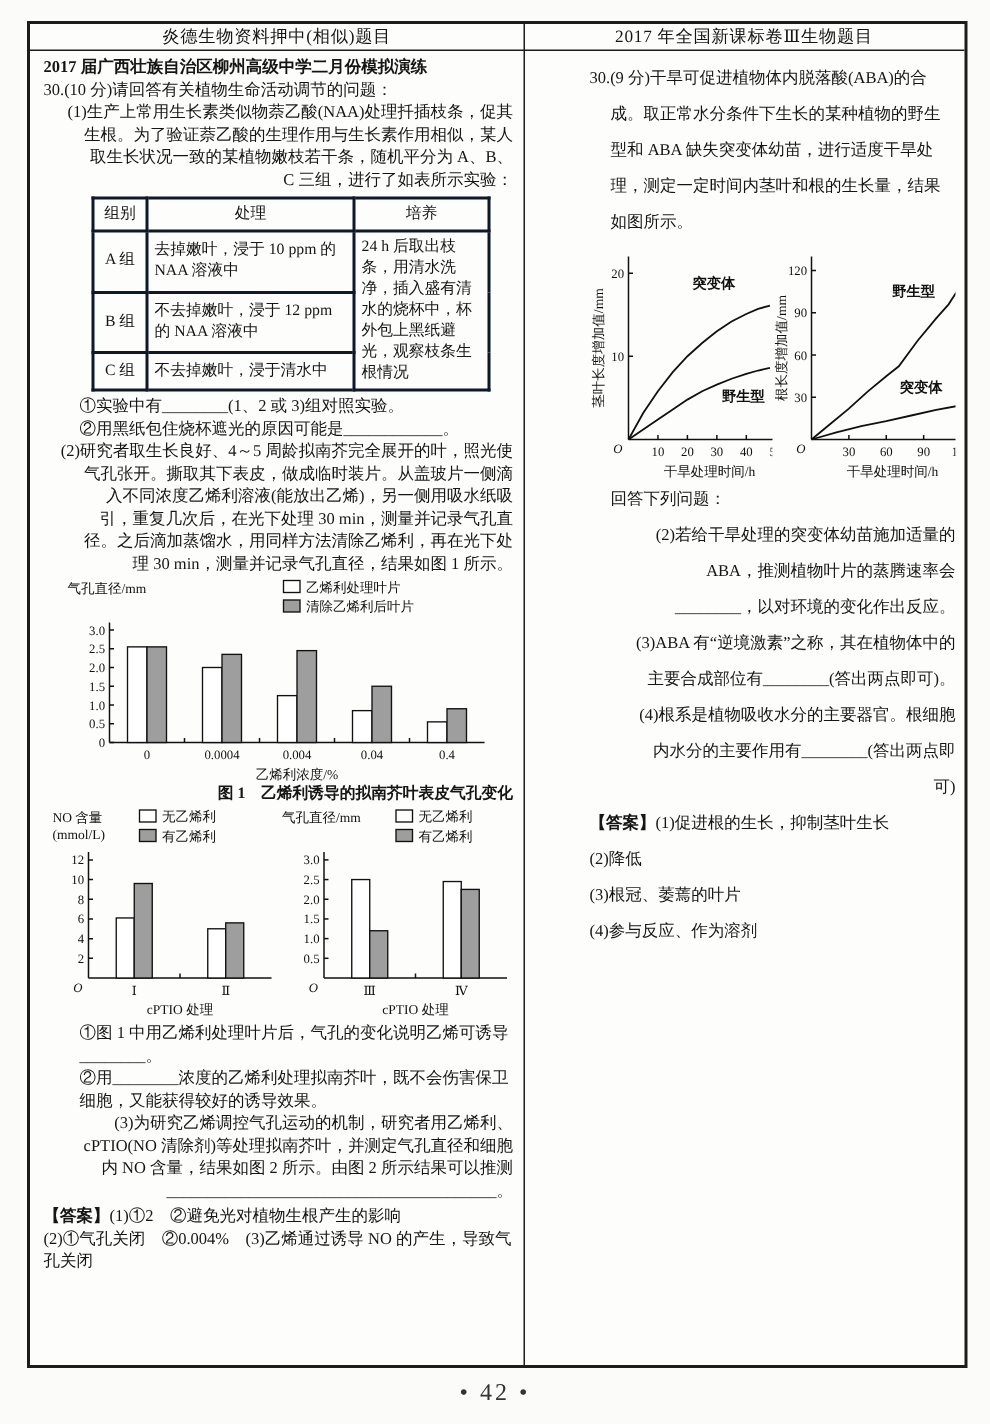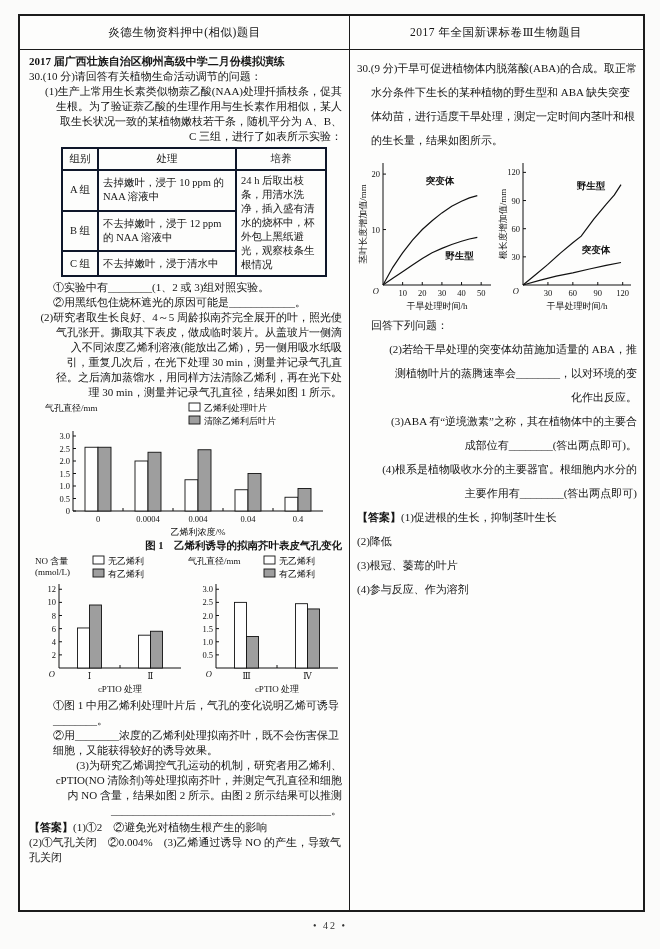--- a/index.html
+++ b/index.html
@@ -1,24 +1,24 @@
 <!DOCTYPE html>
 <html><head>
 <meta charset="utf-8">
 <style>
   * { margin:0; padding:0; box-sizing:border-box; }
   html,body { width:660px; height:949px; background:#fbfbfa; }
   body { font-family:"Liberation Serif","DejaVu Serif",serif; color:#151515; position:relative; }
   .sheet { position:absolute; left:18px; top:14px; width:627px; height:898px; border:2px solid #1c1c1c; background:#fdfdfc; }
   .vdiv { position:absolute; left:329px; top:0; bottom:0; width:0; border-left:1.5px solid #1c1c1c; }
-  .header-row { display:flex; height:34px; border-bottom:1.5px solid #1c1c1c; align-items:center; }
+  .header-row { display:flex; height:18px; border-bottom:1.5px solid #1c1c1c; align-items:center; }
   .hcell { text-align:center; font-size:11.5px; letter-spacing:.5px; }
   .hcell.l { width:329px; }
   .hcell.r { flex:1; }
-  .cols { display:flex; height:862px; }
+  .cols { display:flex; height:862px;gap:36px; }
   .col { overflow:hidden; }
   .col.left { width:329px; padding:4px 7px 2px 9px; font-size:11px; line-height:15px; }
   .col.right { flex:1; padding:6px 6px 4px 8px; font-size:11px; line-height:24px; }
   .bold { font-weight:bold; }
   .sub { padding-left:24px; text-indent:-13px;text-align:right; }
   .subsub { margin-left:24px; }
   .hang14 { padding-left:14px; text-indent:-14px; }
   .ml14 { margin-left:14px; }
   .exp-table { border-collapse:collapse; margin:3px 0 3px 32px; font-size:10.5px; line-height:14px; }
   .exp-table th, .exp-table td { border:2px solid #0f172a; padding:3px 4px; font-weight:normal; vertical-align:middle; }
@@ -34,21 +34,21 @@
   .ansR { margin-top:0; }
   svg { display:block; }
   svg text { font-family:"Liberation Serif","DejaVu Serif",serif; fill:#111; }
   .ax { stroke:#111; stroke-width:1; }
   .tk { font-size:8.5px; }
   .lb { font-size:9px; }
   .it { font-style:italic; }
   .bar { stroke:#111; stroke-width:0.9; }
   .curve { fill:none; stroke:#111; stroke-width:1.2; }
   .slb { font-size:9.5px; font-weight:bold; }
-  .page-number { position:absolute; left:0; right:0; top:920px; text-align:center; font-size:10px; color:#333; letter-spacing:2px; }
+  .page-number { position:absolute; left:0; right:0; top:920px; text-align:center; font-size:16px; color:#333; letter-spacing:2px; }
 </style>
 </head>
 <body>
 
 <div class="sheet">
   <div class="vdiv"></div>
 
   <div class="header-row">
     <div class="hcell l">炎德生物资料押中(相似)题目</div>
     <div class="hcell r">2017 年全国新课标卷Ⅲ生物题目</div>

